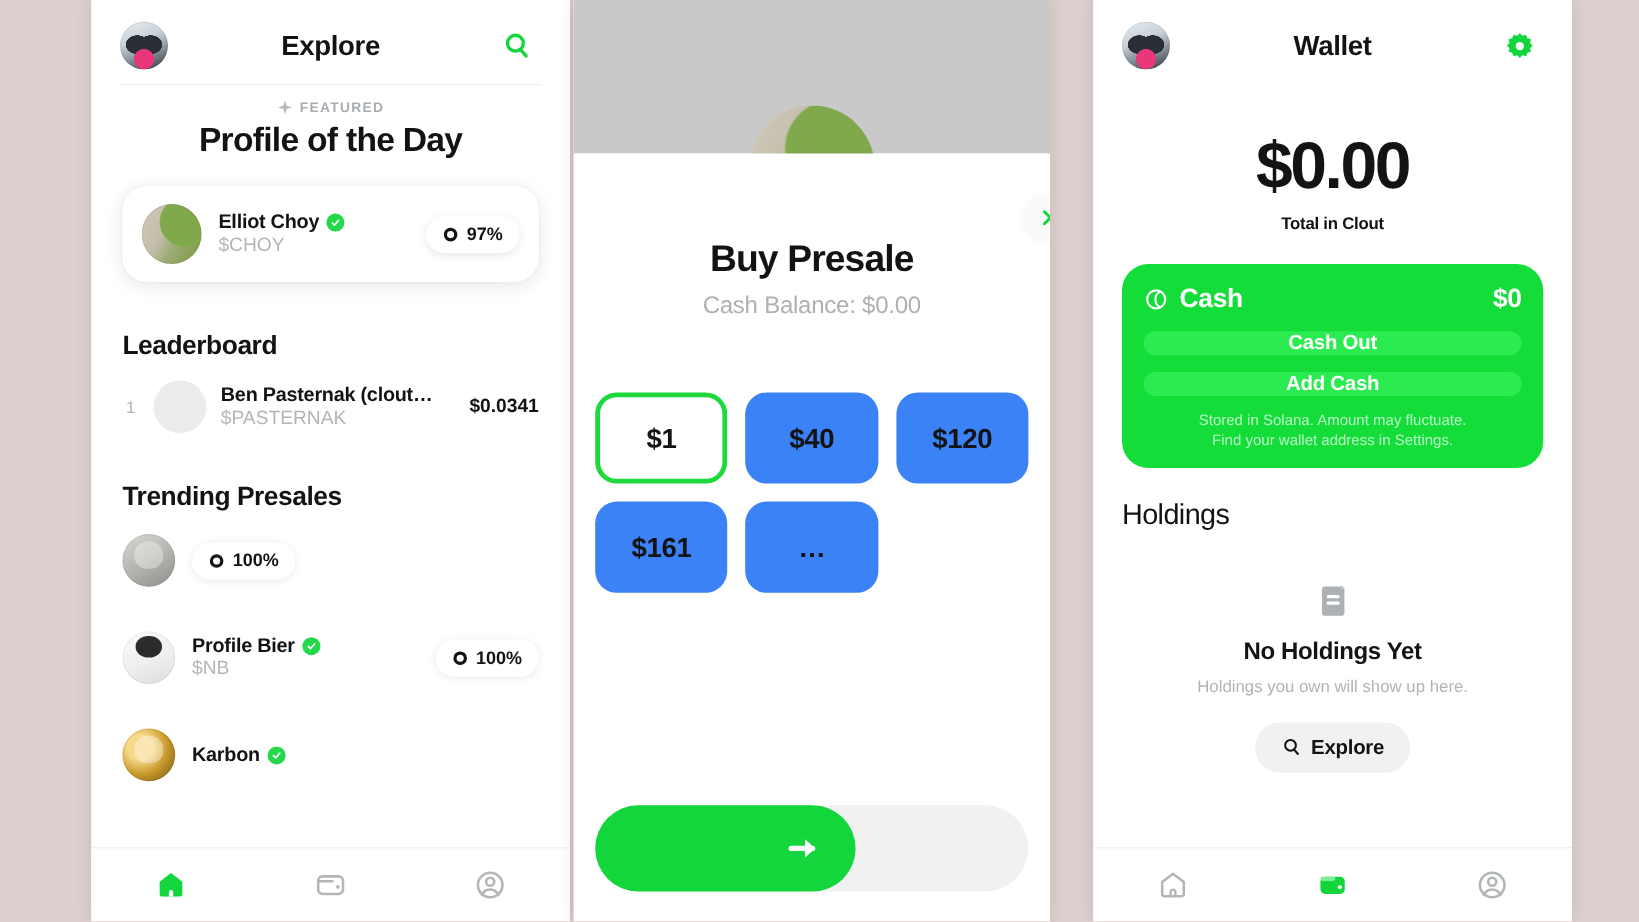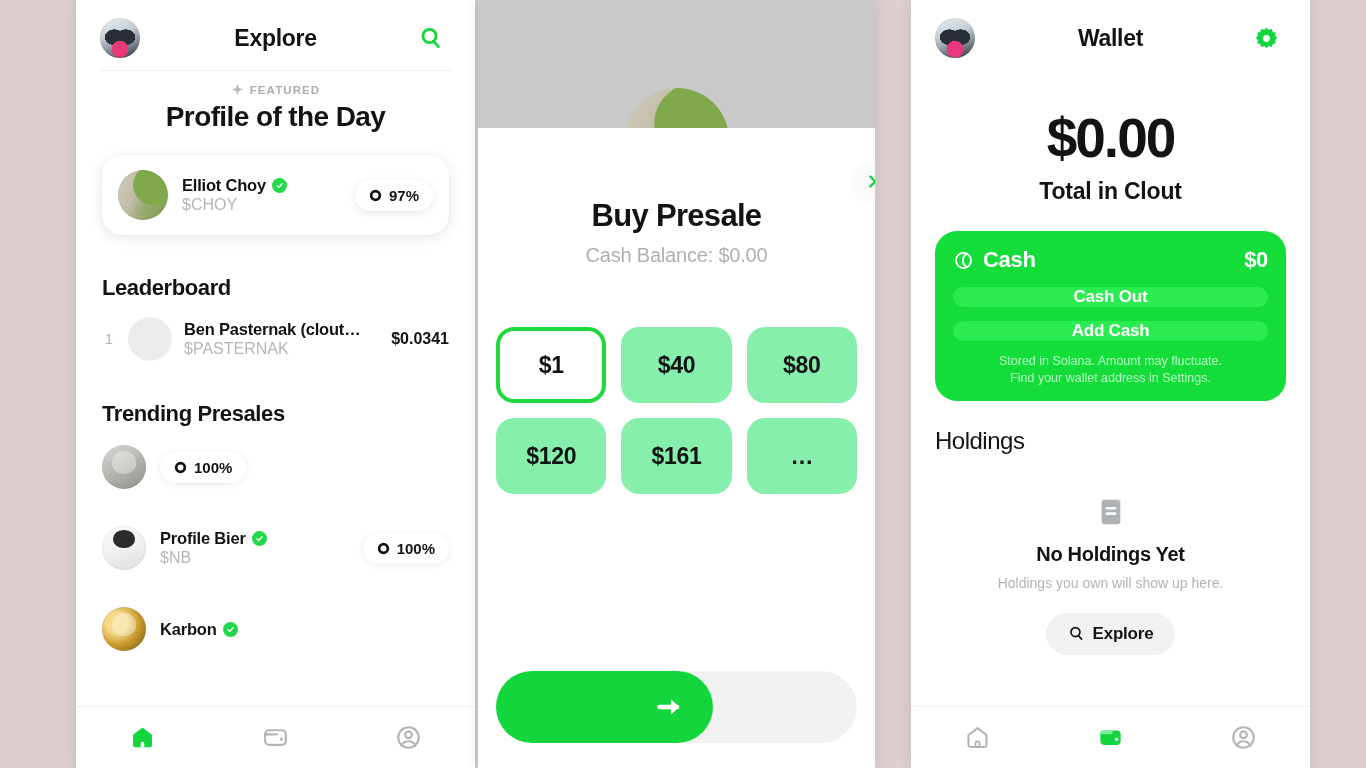--- a/index.html
+++ b/index.html
@@ -194,21 +194,21 @@
   }
   .amt-grid {
     display: grid;
     grid-template-columns: repeat(3, 1fr);
     gap: 15px;
     padding: 0 18px;
     margin-top: 60px;
   }
   .amt {
     height: 76px; border-radius: 18px;
-    background: #86efac;
+    background: #3b82f6;
     display: flex; align-items: center; justify-content: center;
     font-size: 23px; font-weight: 700; color: #111315; letter-spacing: -.3px;
   }
   .amt.selected {
     background: #ffffff;
     border: 4px solid #1fd93c;
   }
   .slider-track {
     position: absolute; left: 18px; right: 18px; bottom: 25px;
     height: 72px; border-radius: 999px; background: #f1f1f1;
@@ -219,21 +219,21 @@
     display: flex; align-items: center; justify-content: flex-end;
     padding-right: 26px;
   }
 
   
   .big-balance {
     text-align: center; font-size: 55px; font-weight: 700;
     color: #111315; letter-spacing: -2px; margin-top: 36px;
   }
   .balance-sub {
-    text-align: center; font-size: 23px; font-weight: 700;
+    text-align: center; font-size: 14px; font-weight: 700;
     color: #111315; margin-top: 8px; letter-spacing: -.2px;
   }
   .cash-card {
     margin: 26px 24px 0 24px;
     background: #14dd3a; border-radius: 22px;
     padding: 16px 18px 14px 18px;
   }
   .cash-head { display: flex; align-items: center; justify-content: space-between; }
   .cash-head-left { display: flex; align-items: center; gap: 9px; }
   .cash-label { font-size: 22px; font-weight: 700; color: #ffffff; letter-spacing: -.3px; }
@@ -407,21 +407,20 @@
           <path d="M9 5 L16 12 L9 19" stroke="#12d63b" stroke-width="3.4" stroke-linecap="round" stroke-linejoin="round"></path>
         </svg>
       </div>
 
       <div class="buy-title">Buy Presale</div>
       <div class="buy-sub">Cash Balance: $0.00</div>
 
       <div class="amt-grid">
         <div class="amt selected">$1</div>
         <div class="amt">$40</div>
-        <div class="amt">$80</div>
         <div class="amt">$120</div>
         <div class="amt">$161</div>
         <div class="amt">…</div>
       </div>
 
       <div class="slider-track">
         <div class="slider-fill">
           <svg width="34" height="34" viewBox="0 0 24 24" fill="none">
             <path d="M4.5 12 H17" stroke="#ffffff" stroke-width="3.2" stroke-linecap="round"></path>
             <path d="M12.6 6.6 L18.6 12 L12.6 17.4 Z" fill="#ffffff"></path>

